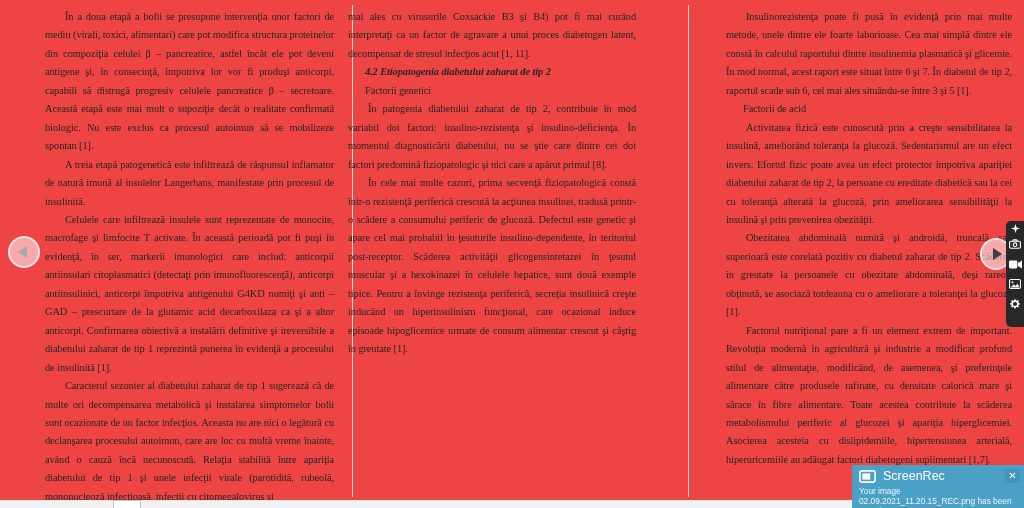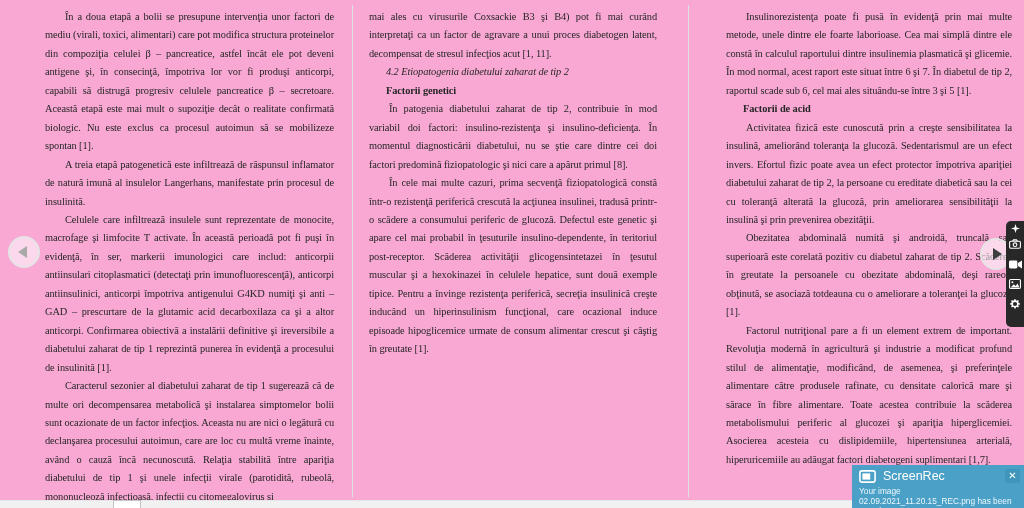--- a/index.html
+++ b/index.html
@@ -1,34 +1,34 @@
 <!DOCTYPE html>
 <html><head>
 <meta charset="utf-8">
 <style>
   html,body{margin:0;padding:0;}
   #screen{
     position:relative; width:1024px; height:508px; overflow:hidden;
-    background:#f9a8d4;
+    background:#ef4444;
   }
   
   .page{
     position:absolute; top:8px;
     font-family:"Liberation Serif","DejaVu Serif",serif;
     font-size:10.4px; line-height:18.45px; letter-spacing:-0.1px;
     color:#262626; text-align:justify;
   }
   #page-1{left:45px;  width:289px;}
-  #page-2{left:369px; width:288px;}
+  #page-2{left:348px; width:288px;}
   #page-3{left:726px; width:286px;}
   .blk{margin:0;}
   .indent{text-indent:20px;}
   .noindent{text-indent:0;}
-  .heading-bold{font-weight:bold; text-indent:17px;}
-  .heading-bold-italic{font-weight:normal; font-style:italic; text-indent:17px;}
+  .heading-bold{font-weight:normal; text-indent:17px;}
+  .heading-bold-italic{font-weight:bold; font-style:italic; text-indent:17px;}
   .divider{position:absolute; top:5px; height:492px; width:1px; background:#e1e1e1;}
   #div-1{left:352px;} #div-2{left:688px;}
 
   
   .nav-circle{
     position:absolute; width:28px; height:28px; border-radius:50%;
     border:2px solid #e4e4e4; background:rgba(255,255,255,.55);
     display:flex; align-items:center; justify-content:center; cursor:pointer;
   }
   #nav-left{left:8px; top:236px;}

